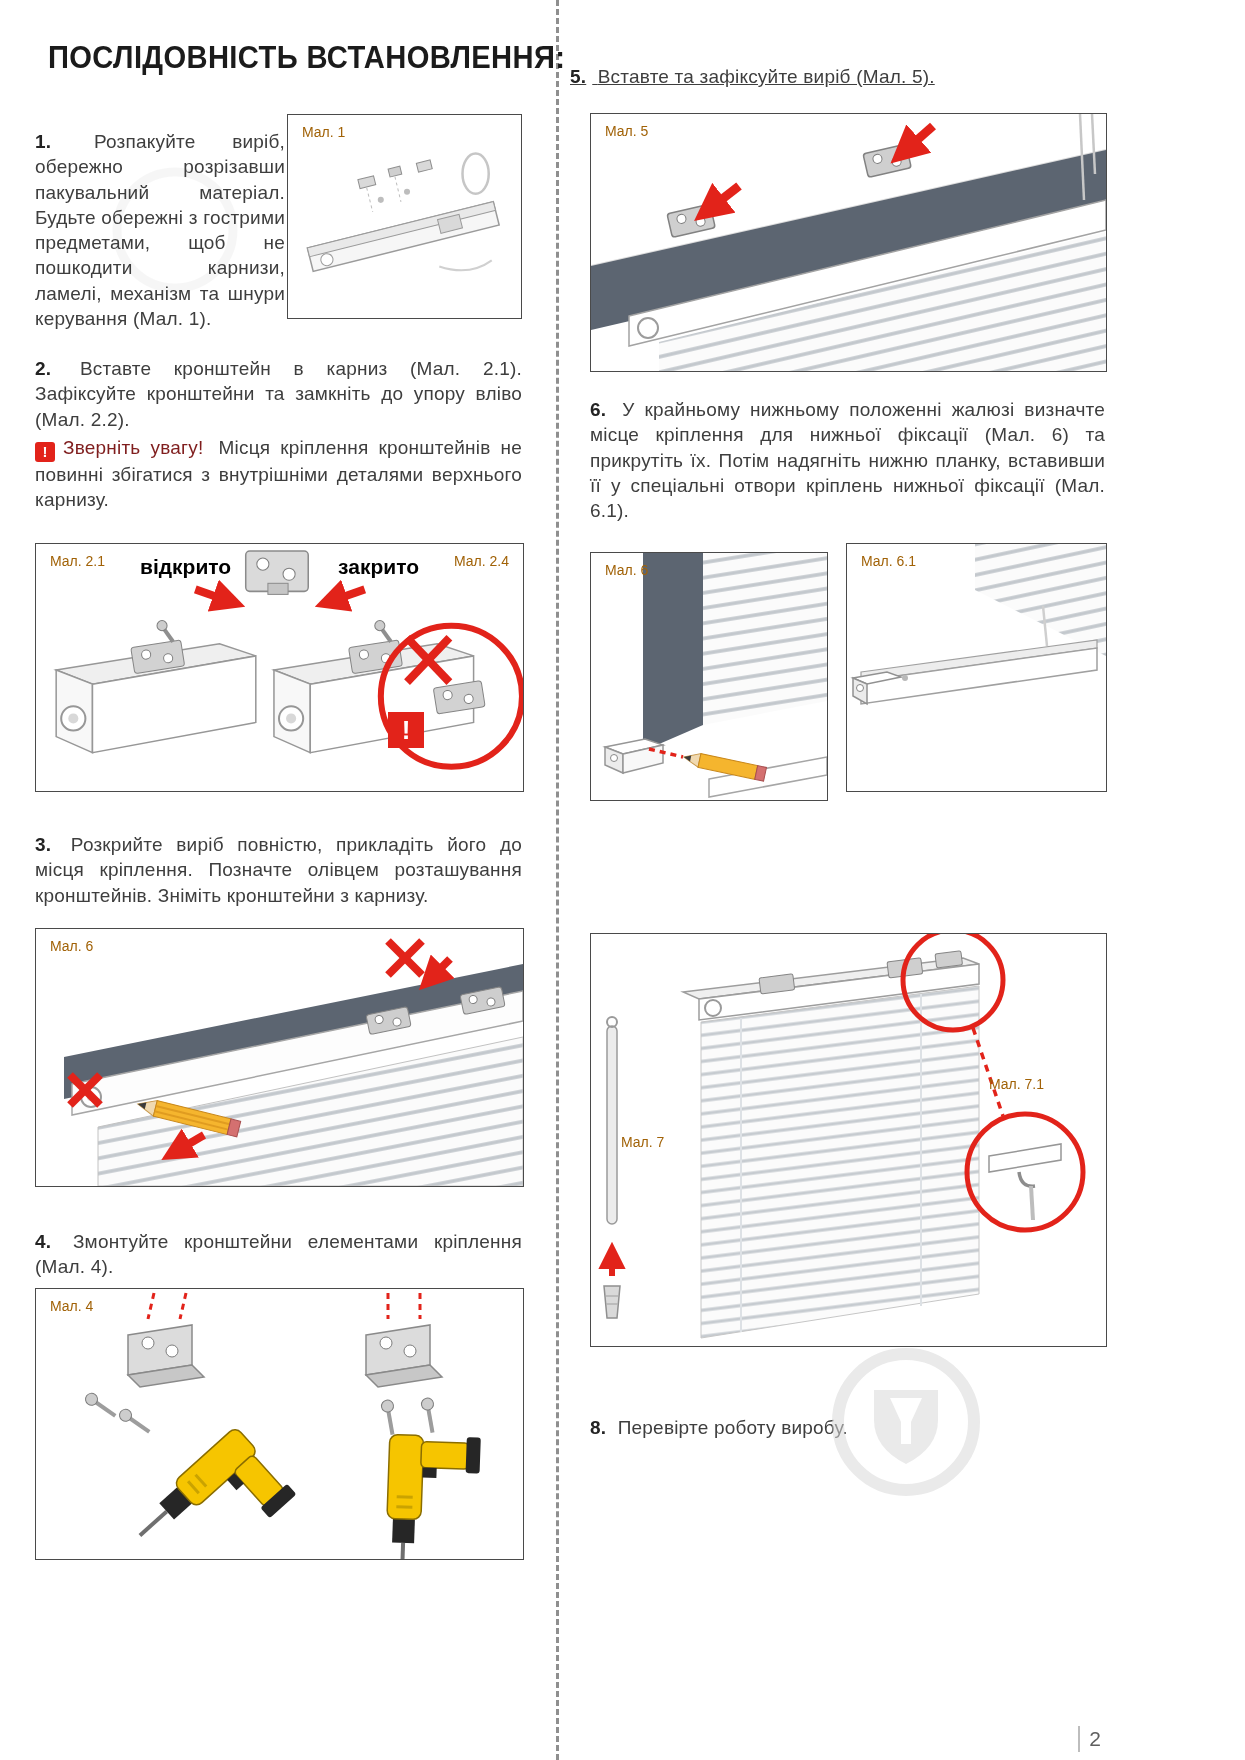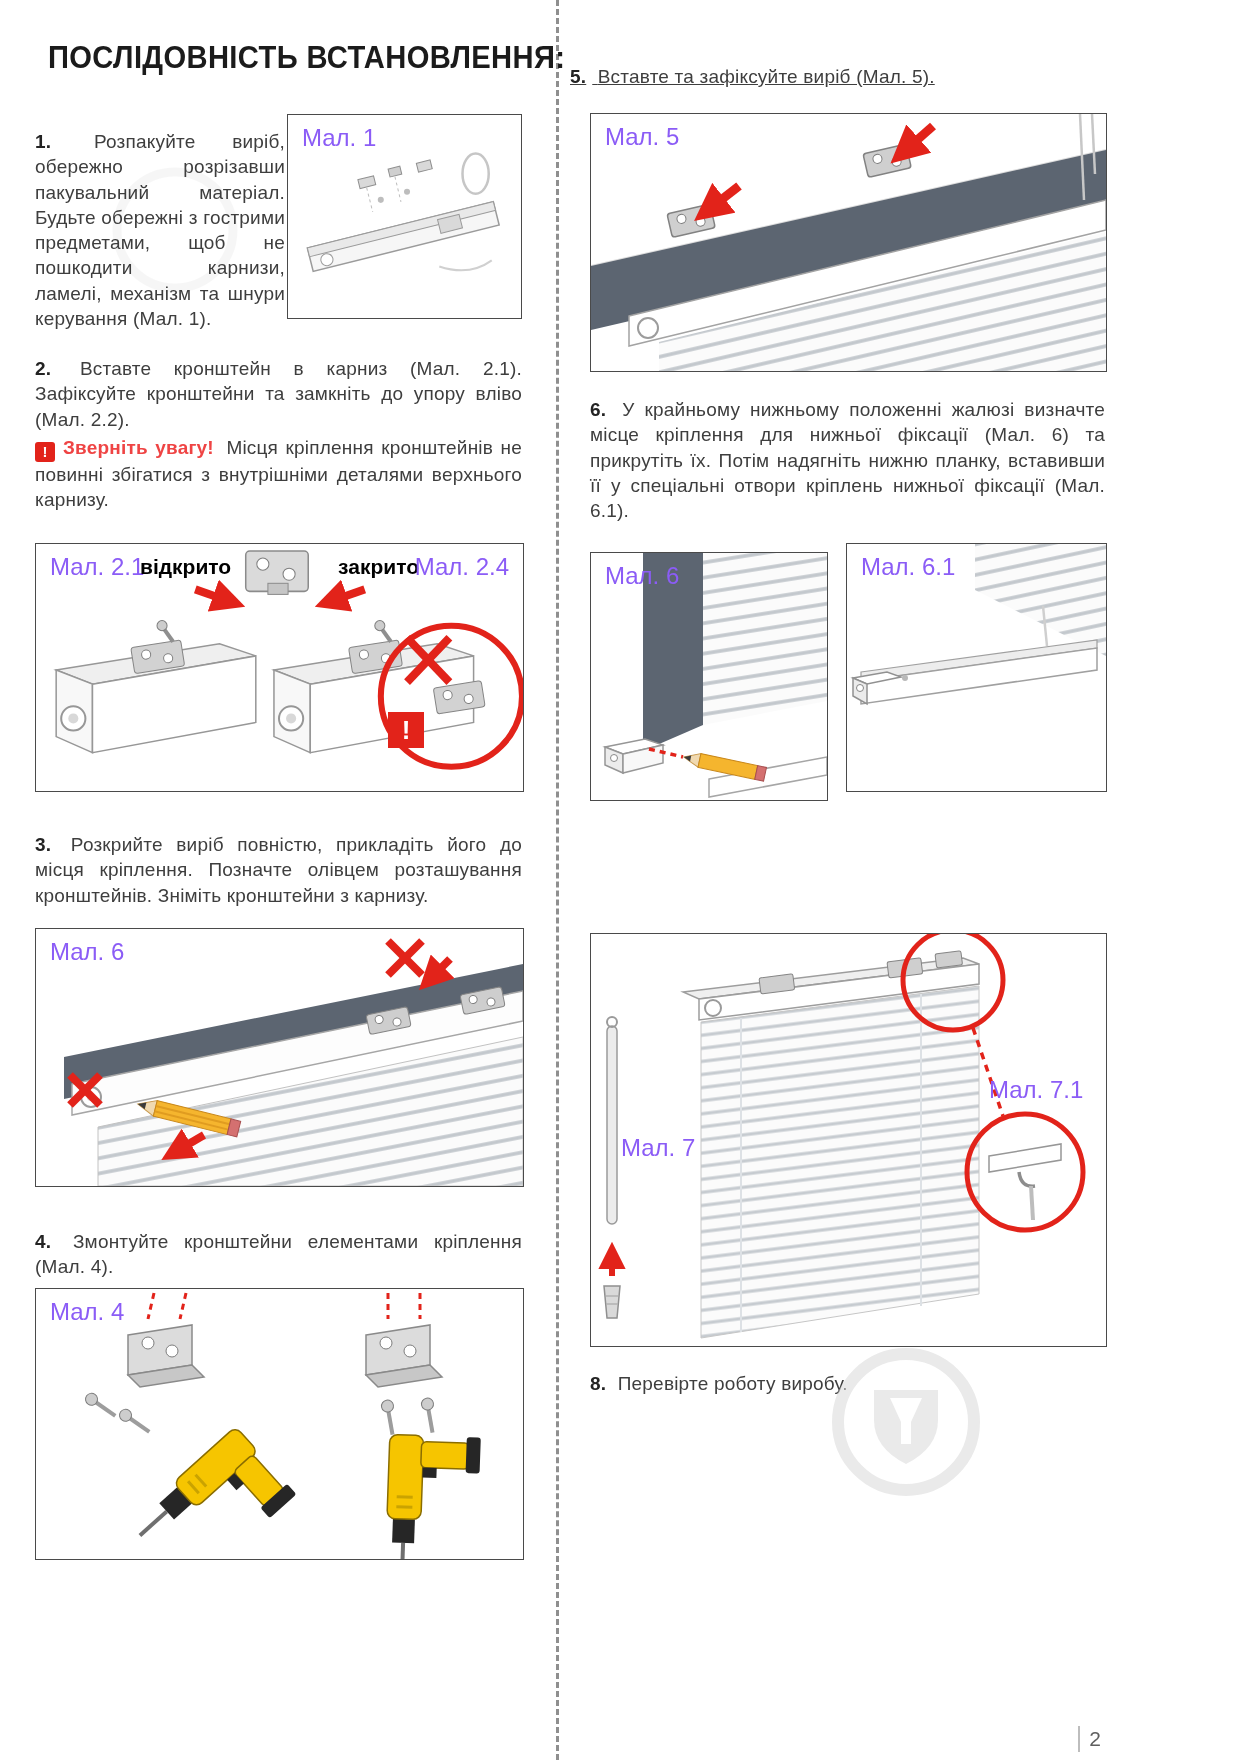--- a/index.html
+++ b/index.html
@@ -6,24 +6,24 @@
   .page{position:relative;width:1115px;height:1760px;background:#ffffff;overflow:hidden;
         font-family:"Liberation Sans",sans-serif;color:#3e3e3e;}
   .divider{position:absolute;left:556px;top:0;height:1760px;width:0;border-left:3px dashed #8f8f8f;}
   .title{position:absolute;left:48px;top:40px;margin:0;font-size:31px;font-weight:800;color:#1b1b1b;
          letter-spacing:.4px;transform:scaleX(.94);transform-origin:left top;white-space:nowrap;}
   .step{position:absolute;font-size:19px;line-height:1.33;text-align:justify;color:#3e3e3e;letter-spacing:.2px;}
   .step .num{font-weight:bold;color:#232323;padding-right:6px;}
   .warn{margin-top:3px;}
   .warn-icon{display:inline-flex;width:20px;height:20px;background:#e2231a;color:#fff;font-weight:bold;
              align-items:center;justify-content:center;border-radius:3px;font-size:15px;vertical-align:-3px;margin-right:8px;}
-  .warn-title{font-weight:bold;color:#ef4444;margin-right:5px;}
+  .warn-title{font-weight:normal;color:#7f1d1d;margin-right:5px;}
   .figure{position:absolute;border:1.6px solid #4a4a4a;background:#fff;}
   .figure svg{position:absolute;inset:0;width:100%;height:100%;}
-  .fig-label{position:absolute;top:9px;left:14px;font-size:24px;color:#8b5cf6;z-index:3;white-space:nowrap;text-align:center;}
+  .fig-label{position:absolute;top:9px;left:14px;font-size:14px;color:#a16207;z-index:3;white-space:nowrap;text-align:center;}
   .fig-label.right{left:auto;right:14px;}
   .fig-label.mid-left{top:200px;left:30px;}
   .fig-label.inset71{top:142px;left:398px;}
   .red-label{position:absolute;top:11px;font-size:21px;font-weight:600;color:#000000;z-index:3;white-space:nowrap;}
   .red-label.open{left:104px;}
   .red-label.closed{right:104px;}
   .badge{position:absolute;left:352px;top:168px;width:36px;height:36px;background:#e2231a;color:#fff;
          font-weight:bold;font-size:26px;display:flex;align-items:center;justify-content:center;z-index:3;}
   .watermark{position:absolute;left:826px;top:1342px;width:160px;height:160px;opacity:.55;z-index:5;pointer-events:none;}
   .ghost-ring{position:absolute;left:110px;top:165px;width:130px;height:130px;opacity:.5;pointer-events:none;}
@@ -348,21 +348,21 @@
       <line x1="330" y1="60" x2="330" y2="372" stroke="#dde1e5" stroke-width="2"></line>
       <circle cx="362" cy="46" r="50" fill="none" stroke="#e2231a" stroke-width="5"></circle>
       <circle cx="434" cy="238" r="58" fill="none" stroke="#e2231a" stroke-width="5"></circle>
       <line x1="382" y1="94" x2="412" y2="182" stroke="#e2231a" stroke-width="3.5" stroke-dasharray="7,6"></line>
       <polygon points="398,222 470,210 470,226 398,238" fill="#fff" stroke="#979797" stroke-width="1.5"></polygon>
       <path d="M428 238 q2 16 16 14" fill="none" stroke="#8d8d8d" stroke-width="3.5"></path>
       <line x1="440" y1="252" x2="442" y2="286" stroke="#bdbdbd" stroke-width="4"></line>
     </svg>
   </div>
 
-  <p class="step" style="left:590px;top:1352px;width:515px;">
+  <p class="step" style="left:590px;top:1396px;width:515px;">
     <span class="num">8.</span>
     <span>Перевірте роботу виробу.</span>
   </p>
 
   <svg class="watermark" viewBox="0 0 160 160">
     <circle cx="80" cy="80" r="68" fill="none" stroke="#d9d9d9" stroke-width="12"></circle>
     <path d="M48 48 h64 v30 q0 28 -32 44 q-32 -16 -32 -44 z" fill="#d9d9d9"></path>
     <path d="M64 56 h32 l-11 24 v22 h-10 v-22 z" fill="#ffffff"></path>
   </svg>
 

